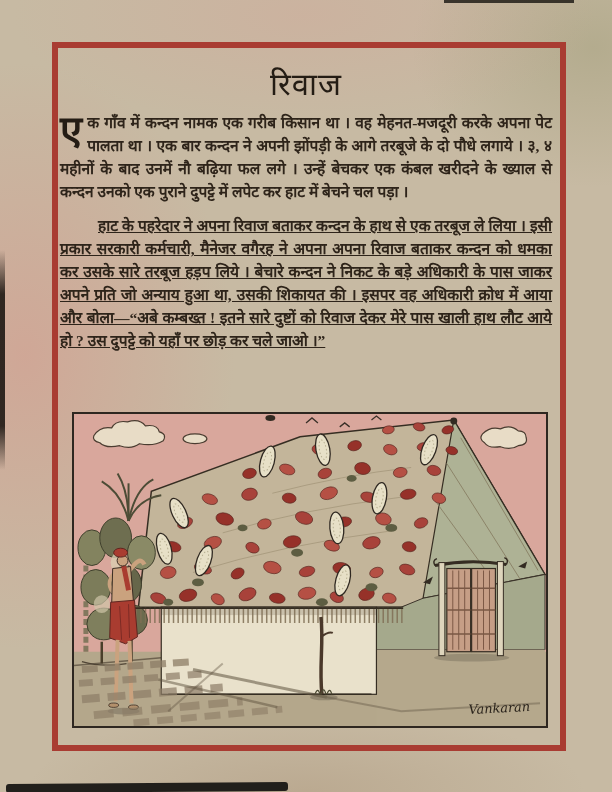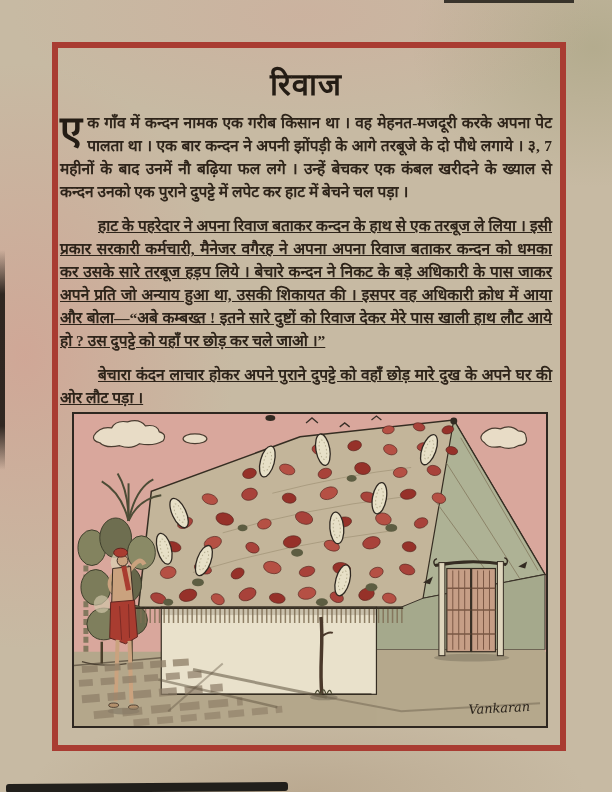--- a/index.html
+++ b/index.html
@@ -7,21 +7,21 @@
     font-family:"Liberation Serif","DejaVu Serif",serif;
     background:
       radial-gradient(ellipse 300px 420px at 4% 45%, rgba(216,148,138,.50), rgba(216,148,138,0) 70%),
       radial-gradient(ellipse 420px 160px at 50% 2%, rgba(214,160,150,.30), rgba(214,160,150,0) 70%),
       radial-gradient(ellipse 260px 200px at 97% 6%, rgba(148,148,108,.38), rgba(148,148,108,0) 70%),
       radial-gradient(ellipse 400px 120px at 50% 100%, rgba(150,120,90,.25), rgba(150,120,90,0) 70%),
       #c7baa3;}
   .frame{position:absolute;left:52px;top:42px;width:514px;height:709px;
     border:6px solid #a93c32;box-sizing:border-box;}
   .title{position:absolute;left:0;right:0;top:62px;text-align:center;
-    font-size:31px;font-weight:bold;color:#241c14;letter-spacing:1px;}
+    font-size:31px;font-weight:normal;color:#241c14;letter-spacing:1px;}
   .story{position:absolute;left:60px;top:111px;width:492px;color:#2e241a;
     font-size:15.5px;line-height:23px;text-align:justify;font-weight:bold;}
   .story p{margin:0 0 11px 0;}
   .indent{text-indent:38px;text-decoration:underline;}
   .dropcap{float:left;font-size:40px;line-height:36px;padding:2px 5px 0 0;font-weight:bold;color:#241c14;}
   .illus{position:absolute;left:72px;top:412px;width:476px;height:316px;
     border:2px solid #2e2720;box-sizing:border-box;background:#d9a79c;}
   .illus svg{display:block;width:100%;height:100%;}
   .edge-left{position:absolute;left:0;top:250px;width:5px;height:220px;
     background:linear-gradient(to bottom, rgba(20,16,12,0), rgba(20,16,12,.85) 20%, rgba(20,16,12,.85) 80%, rgba(20,16,12,0));}
@@ -32,23 +32,22 @@
 </head>
 <body>
 
 <div id="page">
 
   <div class="frame"></div>
 
   <div class="title">रिवाज</div>
 
   <div class="story">
-    <p><span class="dropcap">ए</span><span>क गाँव में कन्दन नामक एक गरीब किसान था ।  वह मेहनत-मजदूरी करके अपना पेट पालता था । एक बार कन्दन ने अपनी झोंपड़ी के आगे तरबूजे के दो पौधे लगाये । ३, 7 महीनों के बाद उनमें नौ बढ़िया फल लगे ।  उन्हें बेचकर एक कंबल खरीदने के ख्याल से कन्दन उनको एक पुराने दुपट्टे में लपेट कर हाट में बेचने चल पड़ा ।</span></p>
+    <p><span class="dropcap">ए</span><span>क गाँव में कन्दन नामक एक गरीब किसान था ।  वह मेहनत-मजदूरी करके अपना पेट पालता था । एक बार कन्दन ने अपनी झोंपड़ी के आगे तरबूजे के दो पौधे लगाये । ३, ४ महीनों के बाद उनमें नौ बढ़िया फल लगे ।  उन्हें बेचकर एक कंबल खरीदने के ख्याल से कन्दन उनको एक पुराने दुपट्टे में लपेट कर हाट में बेचने चल पड़ा ।</span></p>
     <p class="indent">हाट के पहरेदार ने अपना रिवाज बताकर कन्दन के हाथ से एक तरबूज ले लिया । इसी प्रकार सरकारी कर्मचारी, मैनेजर वगैरह ने अपना अपना रिवाज बताकर कन्दन को धमका कर उसके सारे तरबूज हड़प लिये । बेचारे कन्दन ने निकट के बड़े अधिकारी के पास जाकर अपने प्रति जो अन्याय हुआ था, उसकी शिकायत की ।  इसपर वह अधिकारी क्रोध में आया और बोला—“अबे कम्बख्त !  इतने सारे दुष्टों को रिवाज देकर मेरे पास खाली हाथ लौट आये हो ?  उस दुपट्टे को यहाँ पर छोड़ कर चले जाओ ।”</p>
-    <p class="indent">बेचारा कंदन लाचार होकर अपने पुराने दुपट्टे को वहाँ छोड़ मारे दुख के अपने घर की ओर लौट पड़ा ।</p>
   </div>
 
   <div class="illus">
   <svg viewBox="0 0 476 315" preserveAspectRatio="none">
 
     <rect x="0" y="0" width="476" height="315" fill="#d9a79c"></rect>
 
     <g fill="#e8dcc6" stroke="#4a3c30" stroke-width="1.2">
       <path d="M20,22 q6,-10 18,-8 q4,-8 16,-6 q12,-4 18,4 q12,-2 14,6 q8,2 4,9 q-10,6 -24,3 q-8,6 -20,2 q-14,3 -20,-3 q-8,-2 -6,-7 z"></path>
       <ellipse cx="122" cy="25" rx="12" ry="5"></ellipse>

